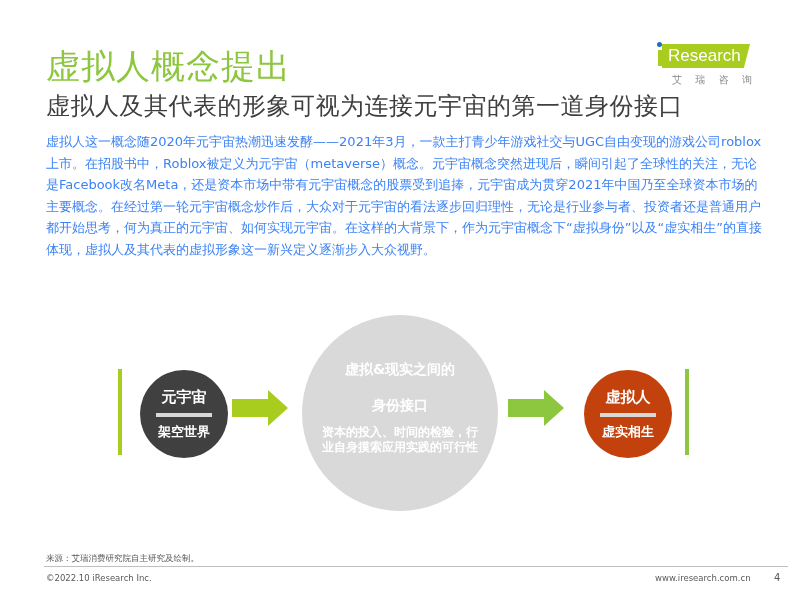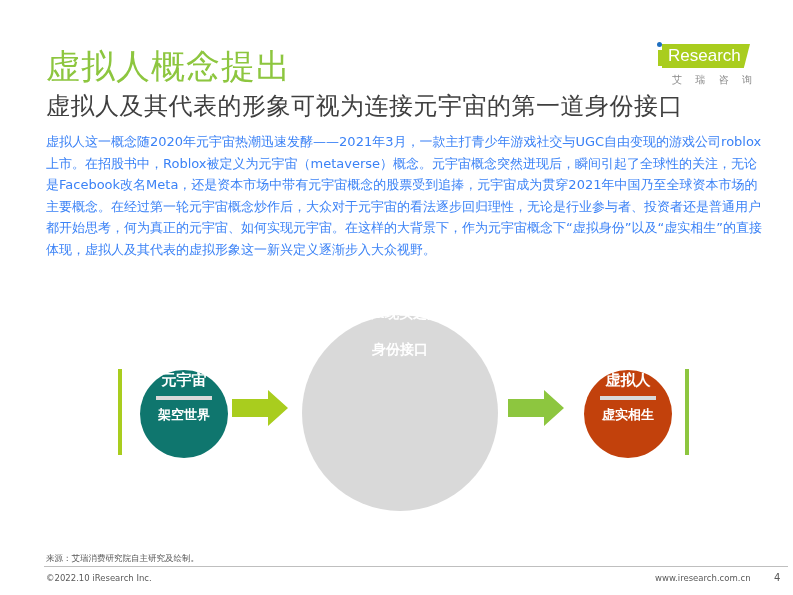--- a/index.html
+++ b/index.html
@@ -27,22 +27,22 @@
 
   .flow { position: absolute; left: 0; top: 300px; width: 793px; height: 220px; }
   .side-text { position: absolute; font-size: 12.5px; color: #404040; line-height: 21px; text-align: center; }
   .side-left { left: 44px; top: 68px; width: 66px; }
   .side-right { left: 696px; top: 68px; width: 60px; }
   .vbar { position: absolute; width: 4px; background: #a9cd1e; }
   .vbar-left { left: 118px; top: 69px; height: 86px; }
   .vbar-right { left: 685px; top: 69px; height: 86px; background: #8dc63f; }
 
   .circle { position: absolute; border-radius: 50%; display: flex; flex-direction: column; align-items: center;
-            color: #ffffff; font-weight: bold; text-align: center; }
-  .c-left { left: 140px; top: 70px; width: 88px; height: 88px; background: #0f766e; }
+            justify-content: center; color: #ffffff; font-weight: bold; text-align: center; }
+  .c-left { left: 140px; top: 70px; width: 88px; height: 88px; background: #404040; }
   .c-right { left: 584px; top: 70px; width: 88px; height: 88px; background: #c2410c; }
   .c-mid { left: 302px; top: 15px; width: 196px; height: 196px; background: #d9d9d9; }
   .c-title { font-size: 15px; line-height: 20px; }
   .c-sep { width: 56px; height: 4px; background: #d9d9d9; margin: 6px 0; }
   .c-sub { font-size: 13px; line-height: 18px; }
   .mid-l1 { font-size: 14px; line-height: 20px; margin-top: -12px; }
   .mid-l2 { font-size: 14px; line-height: 20px; margin-top: 16px; }
   .mid-l3 { font-size: 12px; line-height: 15px; margin-top: 10px; width: 160px; }
 
   .arrow { position: absolute; width: 56px; height: 36px; }
@@ -87,20 +87,21 @@
     <div class="c-sub">架空世界</div>
   </div>
 
   <svg class="arrow arrow-left" viewBox="0 0 56 36">
     <polygon points="0,9 36,9 36,0 56,18 36,36 36,27 0,27" fill="#a9cd1e"></polygon>
   </svg>
 
   <div class="circle c-mid">
     <div class="mid-l1">虚拟&amp;现实之间的</div>
     <div class="mid-l2">身份接口</div>
+    <div class="mid-l3">资本的投入、时间的检验，行业自身摸索应用实践的可行性</div>
   </div>
 
   <svg class="arrow arrow-right" viewBox="0 0 56 36">
     <polygon points="0,9 36,9 36,0 56,18 36,36 36,27 0,27" fill="#8dc63f"></polygon>
   </svg>
 
   <div class="circle c-right">
     <div class="c-title">虚拟人</div>
     <div class="c-sep"></div>
     <div class="c-sub">虚实相生</div>

